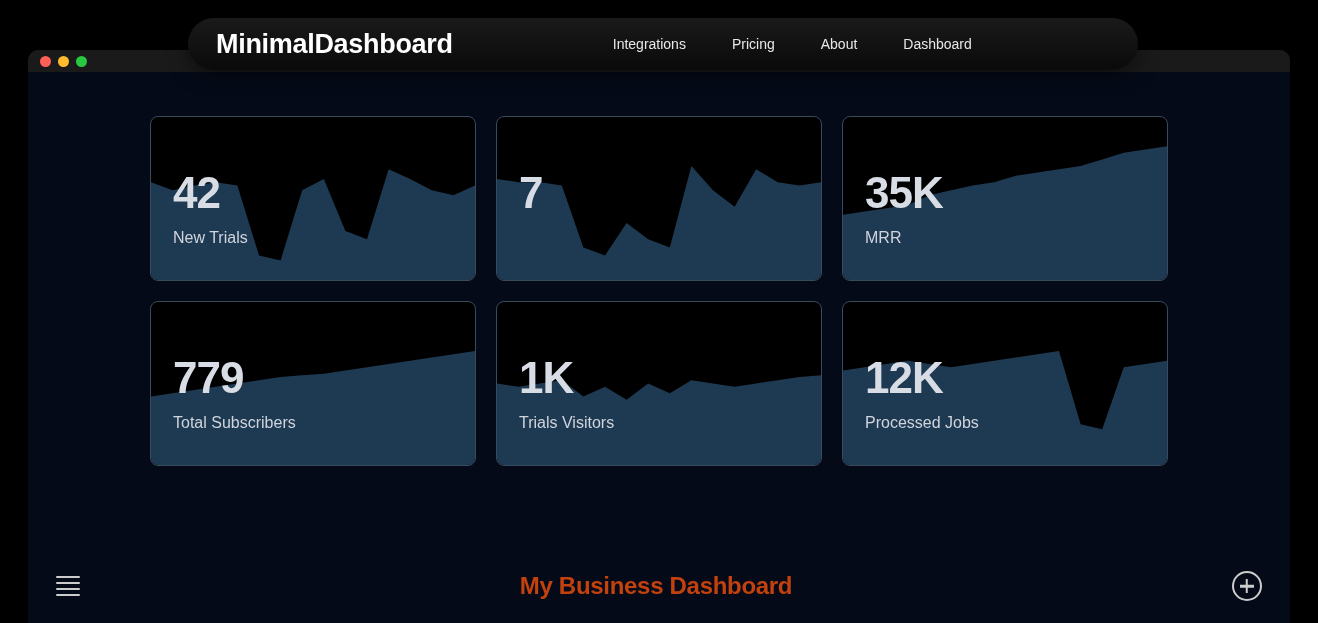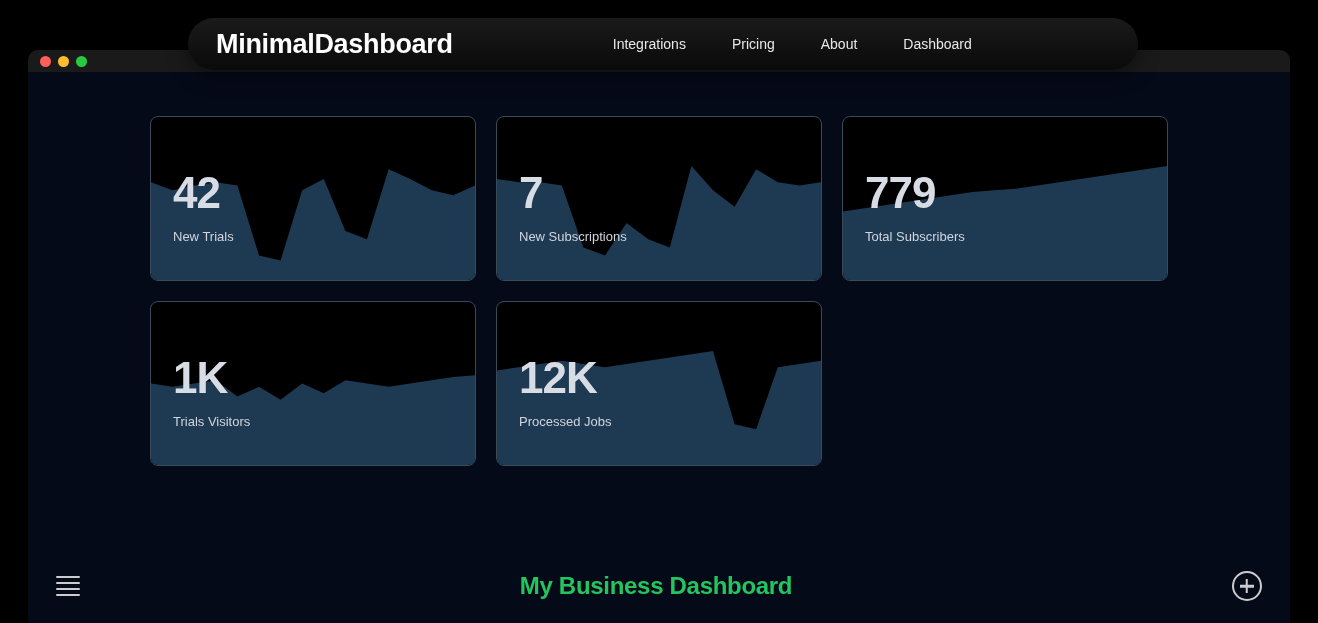--- a/index.html
+++ b/index.html
@@ -98,21 +98,21 @@
     z-index: 2;
   }
   .metric-value {
     font-size: 44px;
     font-weight: 700;
     color: #d8dce4;
     line-height: 1;
     letter-spacing: -1px;
   }
   .metric-label {
-    font-size: 13px;
+    font-size: 16px;
     color: #d0d4dc;
     margin-top: 14px;
     font-weight: 400;
   }
   .bottombar {
     position: absolute;
     bottom: 12px;
     left: 0; right: 0;
     height: 50px;
     display: flex;
@@ -128,21 +128,21 @@
   }
   .hamburger span {
     width: 24px;
     height: 2.5px;
     background: #ccc;
     border-radius: 1px;
   }
   .dash-title {
     font-size: 24px;
     font-weight: 700;
-    color: #22c55e;
+    color: #c2410c;
     letter-spacing: -0.3px;
   }
   .addbtn {
     width: 30px; height: 30px;
     border: 2.5px solid #ccc;
     border-radius: 50%;
     position: relative;
     cursor: pointer;
   }
   .addbtn::before, .addbtn::after {
@@ -187,24 +187,32 @@
           <div class="metric-label">New Trials</div>
         </div>
       </div>
 
       <div class="card">
         <svg class="spark" viewBox="0 0 326 165" preserveAspectRatio="none">
             <path d="M0.0,62.7 L21.7,66.0 L43.5,66.0 L65.2,69.3 L86.9,132.0 L108.7,140.3 L130.4,107.3 L152.1,123.8 L173.9,132.0 L195.6,49.5 L217.3,74.2 L239.1,90.8 L260.8,52.8 L282.5,66.0 L304.3,69.3 L326.0,66.0 L326,165 L0,165 Z" fill="#1e3a52"></path>
           </svg>
         <div class="overlay">
           <div class="metric-value">7</div>
-          <div class="metric-label">New Subscriptions</div>
-        </div>
-      </div>
-
+        </div>
+      </div>
+
+      <div class="card">
+        <svg class="spark" viewBox="0 0 326 165" preserveAspectRatio="none">
+            <path d="M0.0,99.0 L21.7,95.7 L43.5,92.4 L65.2,89.1 L86.9,79.2 L108.7,74.2 L130.4,69.3 L152.1,66.0 L173.9,59.4 L195.6,56.1 L217.3,52.8 L239.1,49.5 L260.8,42.9 L282.5,36.3 L304.3,33.0 L326.0,29.7 L326,165 L0,165 Z" fill="#1e3a52"></path>
+          </svg>
+        <div class="overlay">
+          <div class="metric-value">35K</div>
+          <div class="metric-label">MRR</div>
+        </div>
+      </div>
 
       <div class="card">
         <svg class="spark" viewBox="0 0 326 165" preserveAspectRatio="none">
             <path d="M0.0,95.7 L21.7,92.4 L43.5,89.1 L65.2,85.8 L86.9,82.5 L108.7,79.2 L130.4,75.9 L152.1,74.2 L173.9,72.6 L195.6,69.3 L217.3,66.0 L239.1,62.7 L260.8,59.4 L282.5,56.1 L304.3,52.8 L326.0,49.5 L326,165 L0,165 Z" fill="#1e3a52"></path>
           </svg>
         <div class="overlay">
           <div class="metric-value">779</div>
           <div class="metric-label">Total Subscribers</div>
         </div>
       </div>

